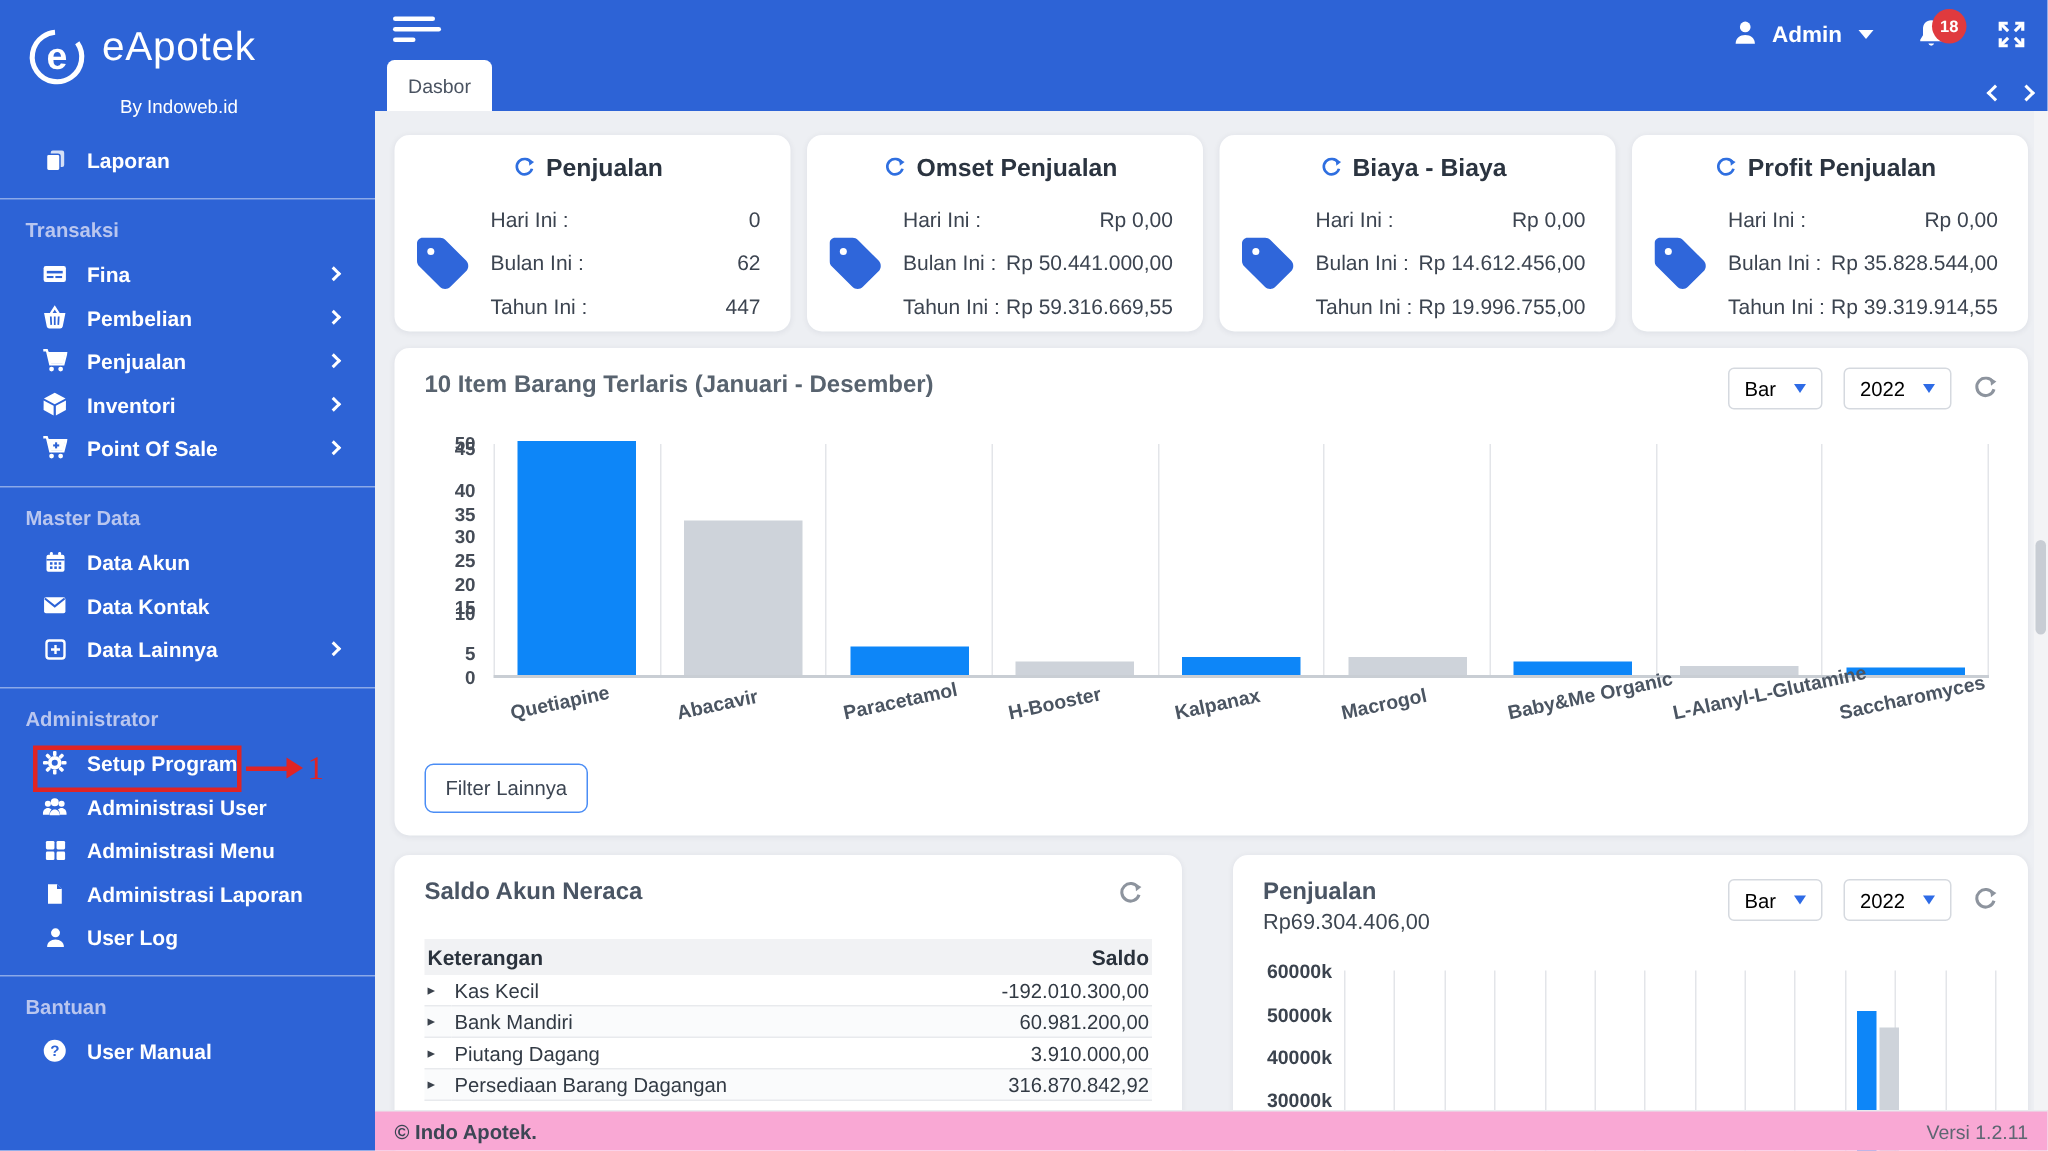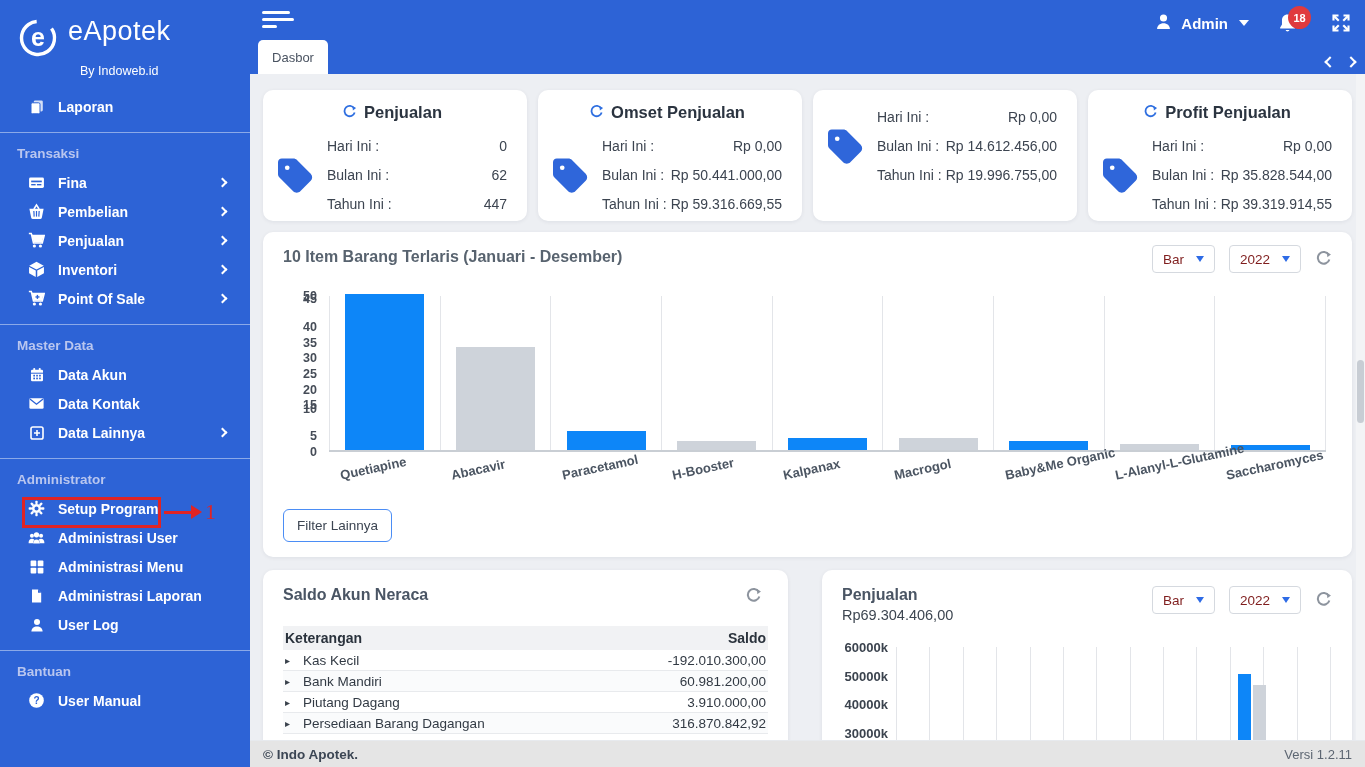--- a/index.html
+++ b/index.html
@@ -52,21 +52,21 @@
   .stat-title{font-size:16.5px;font-weight:700;color:#2b3440;}
   .stat-body{display:flex;gap:8px;}
   .tag-ico{width:42px;flex:none;display:flex;align-items:center;justify-content:center;}
   .stat-rows{flex:1;}
   .stat-row{display:flex;justify-content:space-between;font-size:14px;color:#3c4450;line-height:29px;}
   .refresh-btn{display:inline-flex;cursor:pointer;}
   
   .chart-card{position:relative;margin-top:11px;height:325px;padding:16px 20px;}
   .chart-title{font-size:16px;font-weight:700;color:#58636f;}
   .chart-controls{position:absolute;top:13px;right:20px;display:flex;align-items:center;gap:14px;}
-  .select{display:inline-flex;align-items:center;justify-content:flex-end;border:1px solid #d5d9df;border-radius:4px;background:#fff;height:28px;padding:0 10px;font-size:13.5px;color:#7f1d1d;cursor:pointer;}
+  .select{display:inline-flex;align-items:center;justify-content:flex-end;border:1px solid #d5d9df;border-radius:4px;background:#fff;height:28px;padding:0 10px;font-size:13.5px;color:#000000;cursor:pointer;}
   .select .caret-blue{width:0;height:0;border-left:4.5px solid transparent;border-right:4.5px solid transparent;border-top:6px solid #2e6be6;margin-left:12px;}
   .sel-type{min-width:60px;}
   .sel-year{min-width:66px;}
   .chart-area{position:relative;margin-top:30px;height:156px;}
   .yticks{position:absolute;left:0;top:0;width:40px;height:156px;}
   .ytick{position:absolute;right:6px;font-size:12.5px;font-weight:700;color:#454c57;}
   .plot{position:absolute;left:46px;right:6px;top:0;height:156px;display:flex;border-bottom:2px solid var(--axis);}
   .slot{flex:1;border-left:1px solid var(--grid);display:flex;align-items:flex-end;justify-content:center;}
   .slot:last-child{border-right:1px solid var(--grid);}
   .cbar{width:72%;}
@@ -91,21 +91,21 @@
   .sales-title{font-size:16px;font-weight:700;color:#4a5564;}
   .sales-sub{font-size:14.5px;color:#3d4651;margin-top:3px;}
   .sales-controls{position:absolute;top:16px;right:20px;display:flex;align-items:center;gap:14px;}
   .mini-wrap{position:relative;margin-top:24px;height:200px;}
   .mini-yticks{position:absolute;left:0;top:0;width:54px;height:175px;}
   .mini-ytick{position:absolute;right:8px;font-size:13px;font-weight:700;color:#3b434e;}
   .mini-plot{position:absolute;left:54px;right:2px;top:0;height:171px;}
   .vline{position:absolute;top:0;bottom:0;width:1px;background:var(--grid);}
   .mini-bar{position:absolute;bottom:0;width:13px;}
   
-  .footer{position:absolute;left:250px;right:0;bottom:0;height:27px;background:#e5e5e5;border-top:1px solid #e7eaee;z-index:5;display:flex;align-items:center;justify-content:space-between;padding:0 13px;}
+  .footer{position:absolute;left:250px;right:0;bottom:0;height:27px;background:#f9a8d4;border-top:1px solid #e7eaee;z-index:5;display:flex;align-items:center;justify-content:space-between;padding:0 13px;}
   .foot-left{font-size:13.5px;font-weight:700;color:#3c4654;}
   .foot-right{font-size:13px;color:#5d6672;}
   
   .scrollbar{position:absolute;right:0;top:74px;width:9px;height:666px;background:#f3f4f6;z-index:6;}
   .scroll-thumb{position:absolute;left:1px;right:1px;top:286px;height:63px;background:#c8cdd4;border-radius:4px;cursor:pointer;}
 </style>
 </head>
 <body>
 
 <aside class="sidebar">
@@ -433,20 +433,29 @@
               <span>Rp 50.441.000,00</span>
             </div>
             <div class="stat-row">
               <span>Tahun Ini :</span>
               <span>Rp 59.316.669,55</span>
             </div>
           </div>
         </div>
       </div>
       <div class="card stat-card">
+        <div class="stat-head">
+          <span class="refresh-btn">
+            <svg width="15" height="15" viewBox="0 0 16 16">
+              <path d="M12.9 3.6A5.5 5.5 0 1 0 13.5 8" fill="none" stroke="#2f6fe0" stroke-width="1.9"></path>
+              <path d="M11.2 1 15 3.2l-3.4 2.6z" fill="#2f6fe0"></path>
+            </svg>
+          </span>
+          <span class="stat-title">Biaya - Biaya</span>
+        </div>
         <div class="stat-body">
           <span class="tag-ico">
             <svg width="40" height="40" viewBox="0 0 512 512">
               <path d="M0 80V229.5c0 17 6.7 33.3 18.7 45.3l176 176c25 25 65.5 25 90.5 0L418.7 317.3c25-25 25-65.5 0-90.5l-176-176C230.7 38.7 214.4 32 197.5 32H48C21.5 32 0 53.5 0 80z" fill="#2f66da"></path>
               <circle cx="118" cy="150" r="30" fill="#fff"></circle>
             </svg>
           </span>
           <div class="stat-rows">
             <div class="stat-row">
               <span>Hari Ini :</span>

